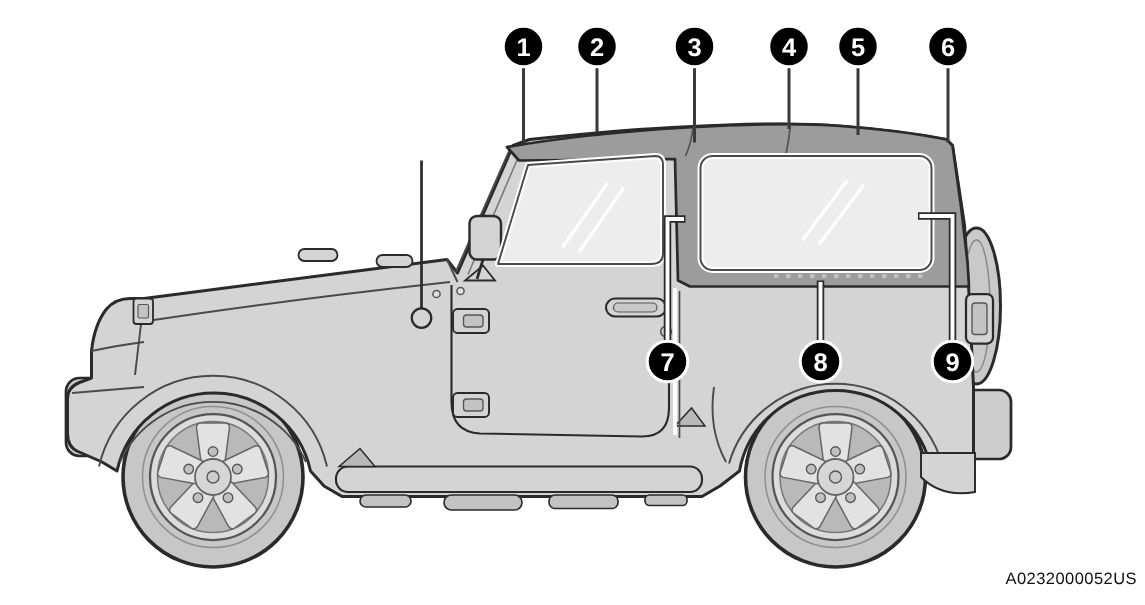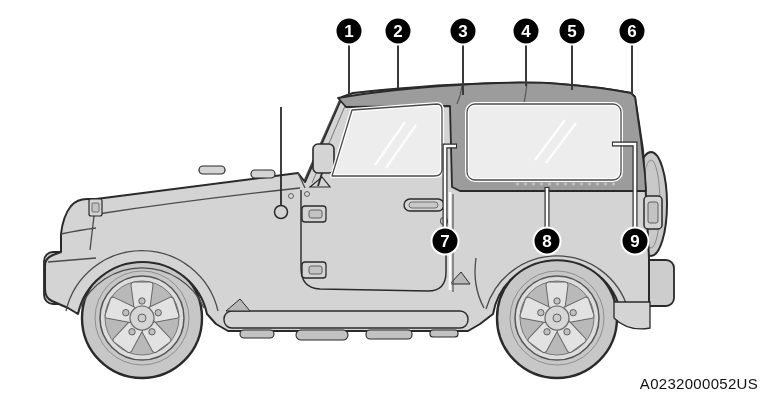--- a/index.html
+++ b/index.html
@@ -15,21 +15,21 @@
   .thin        { stroke:#4a4a4a; }
   .callout-circle { fill:var(--callout_bg); stroke:#ffffff; stroke-width:2; }
   .callout-num {
     fill:var(--callout_text); font-family:"Liberation Sans",sans-serif;
     font-size:17px; font-weight:700; text-anchor:middle;
   }
   .leader      { stroke:#3a3a3a; stroke-width:2; fill:none; }
   .leader-case { stroke:#2a2a2a; stroke-width:5; fill:none; }
   .leader-core { stroke:#ffffff; stroke-width:2.6; fill:none; }
   .refcode {
-    position:absolute; right:5px; bottom:11px; font-size:15px; color:#111;
+    position:absolute; right:5px; bottom:11px; font-size:11px; color:#111;
     letter-spacing:0.3px;
   }
 </style>
 </head>
 <body>
 
 <div class="canvas">
 <svg width="763" height="403" viewBox="0 0 763 403">
 
   <g>

